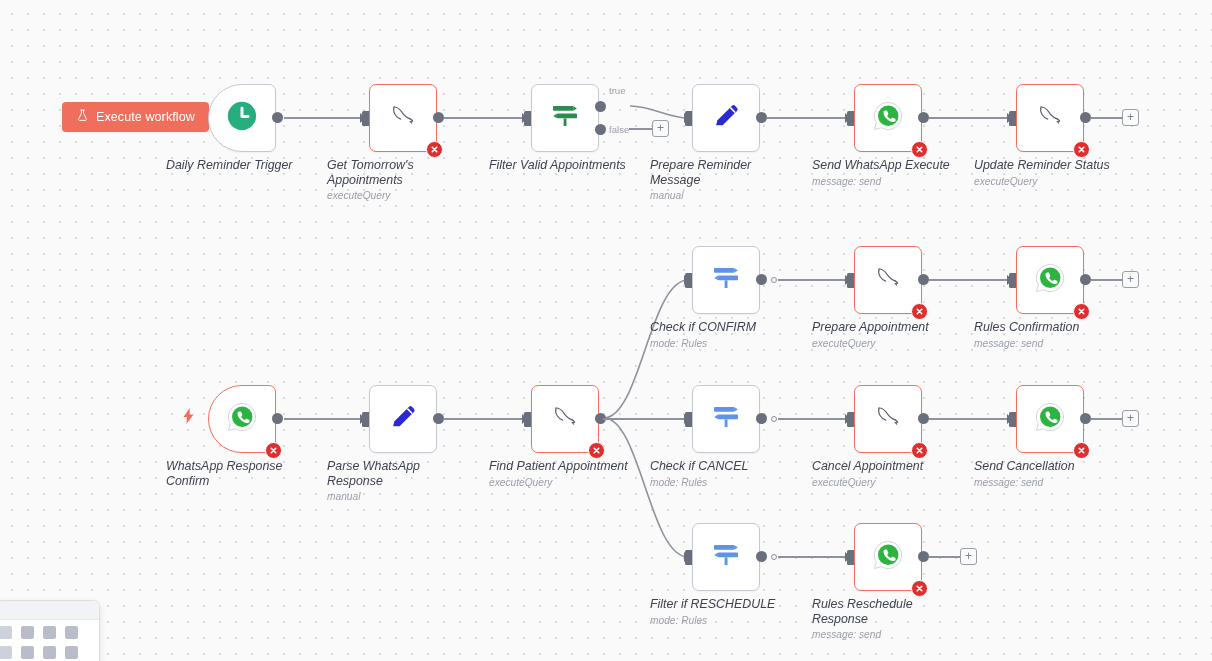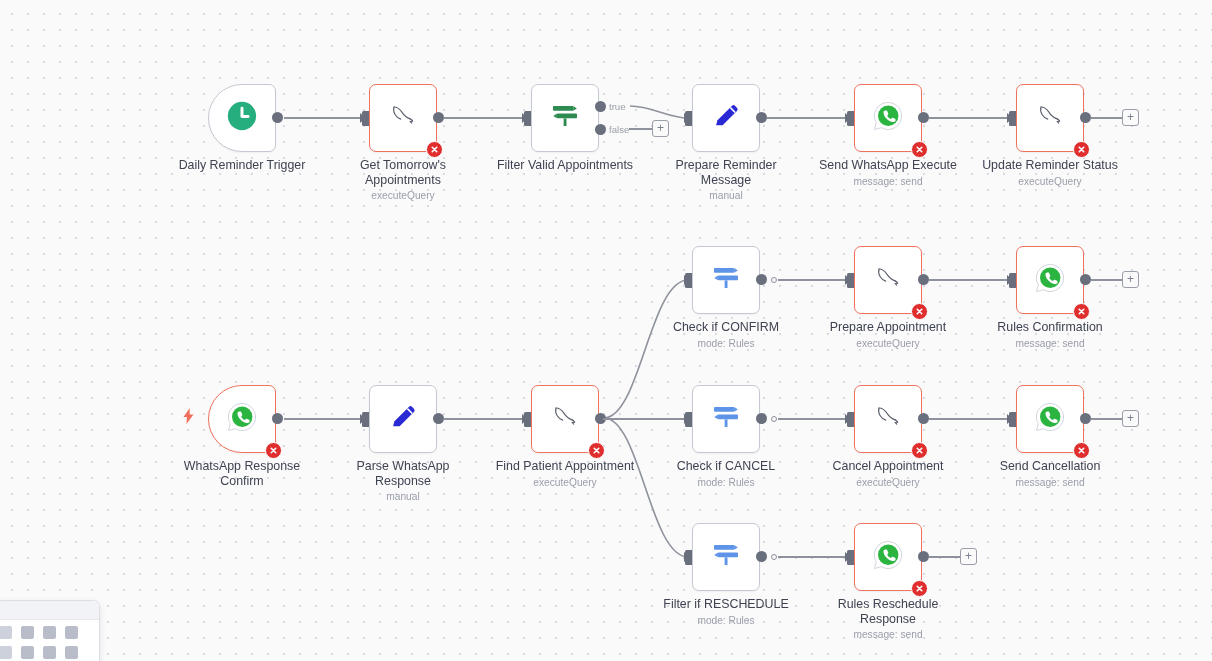--- a/index.html
+++ b/index.html
@@ -39,22 +39,22 @@
     border-radius:7px;
     display:flex;align-items:center;justify-content:center;
     box-shadow:0 1px 2px rgba(20,20,30,.045);
   }
   .nbox.err{border-color:#f0715c;}
   
   .nbox.trigger{border-radius:34px 7px 7px 34px;}
 
   .nlabels{
     position:absolute;top:74px;left:-42px;width:152px;
-    text-align:center;
-    color:#3f4351;font-size:12.4px;line-height:14.6px;
+    text-align:left;
+    color:#3f4351;font-size:12.4px;line-height:14.6px;font-style:italic;
   }
   .nsub{display:block;color:#9a9ea9;font-size:10.2px;line-height:13px;margin-top:2px;}
 
   
   .errbadge{
     position:absolute;right:-7px;bottom:-7px;
     width:17px;height:17px;border-radius:50%;
     background:#e02e2e;
     display:flex;align-items:center;justify-content:center;
     border:1.6px solid #ffffff;
@@ -124,20 +124,28 @@
 
   <svg id="curves">
 
     <path d="M630,106 C652,106 668,118 688,118" stroke="#8e929c" stroke-width="1.6" fill="none"></path>
 
     <path d="M604,418 C640,418 650,280 688,280" stroke="#8e929c" stroke-width="1.6" fill="none"></path>
 
     <path d="M604,418 C640,418 650,557 688,557" stroke="#8e929c" stroke-width="1.6" fill="none"></path>
   </svg>
 
+  <div class="exec-btn">
+    <span class="flask">
+      <svg width="13" height="13" viewBox="0 0 24 24" fill="none" stroke="#ffffff" stroke-width="1.8" stroke-linecap="round" stroke-linejoin="round">
+        <path d="M9 2h6M10 2v6L5 18a2 2 0 0 0 1.8 3h10.4A2 2 0 0 0 19 18l-5-10V2"></path>
+      </svg>
+    </span>
+    <span>Execute workflow</span>
+  </div>
 
   <div class="node" style="left:208px;top:84px;">
     <div class="nbox trigger">
       <span>
         <svg width="34" height="34" viewBox="0 0 24 24">
           <circle cx="12" cy="12" r="10" fill="#27ae7f"></circle>
           <path d="M12 6.6v5.7h4.3" stroke="#ffffff" stroke-width="2.1" fill="none" stroke-linecap="round" stroke-linejoin="round"></path>
         </svg>
       </span>
     </div>
@@ -184,21 +192,21 @@
           <rect x="4" y="5.4" width="13.5" height="3.1" rx="0.6" fill="#2e8b50"></rect>
           <path d="M17.5 5.4l2.4 1.55-2.4 1.55z" fill="#2e8b50"></path>
           <rect x="6.6" y="10.4" width="13.4" height="3.1" rx="0.6" fill="#2e8b50"></rect>
           <path d="M6.6 10.4L4.2 11.95l2.4 1.55z" fill="#2e8b50"></path>
           <rect x="11.1" y="13.6" width="1.9" height="5.1" fill="#2e8b50"></rect>
         </svg>
       </span>
     </div>
     <div class="out-dot" style="left:64px;top:17px;"></div>
     <div class="out-dot" style="left:64px;top:40px;"></div>
-    <div class="portlbl" style="left:77px;top:18px;">true</div>
+    <div class="portlbl" style="left:77px;top:2px;">true</div>
     <div class="portlbl" style="left:77px;top:41px;">false</div>
     <div class="nlabels">
       <span>Filter Valid Appointments</span>
       <span class="nsub"></span>
     </div>
   </div>
 
   <div class="conn" style="left:629px;top:128px;width:25px;"></div>
   <div class="plus" style="left:652px;top:120px;">
       <span>+</span>

